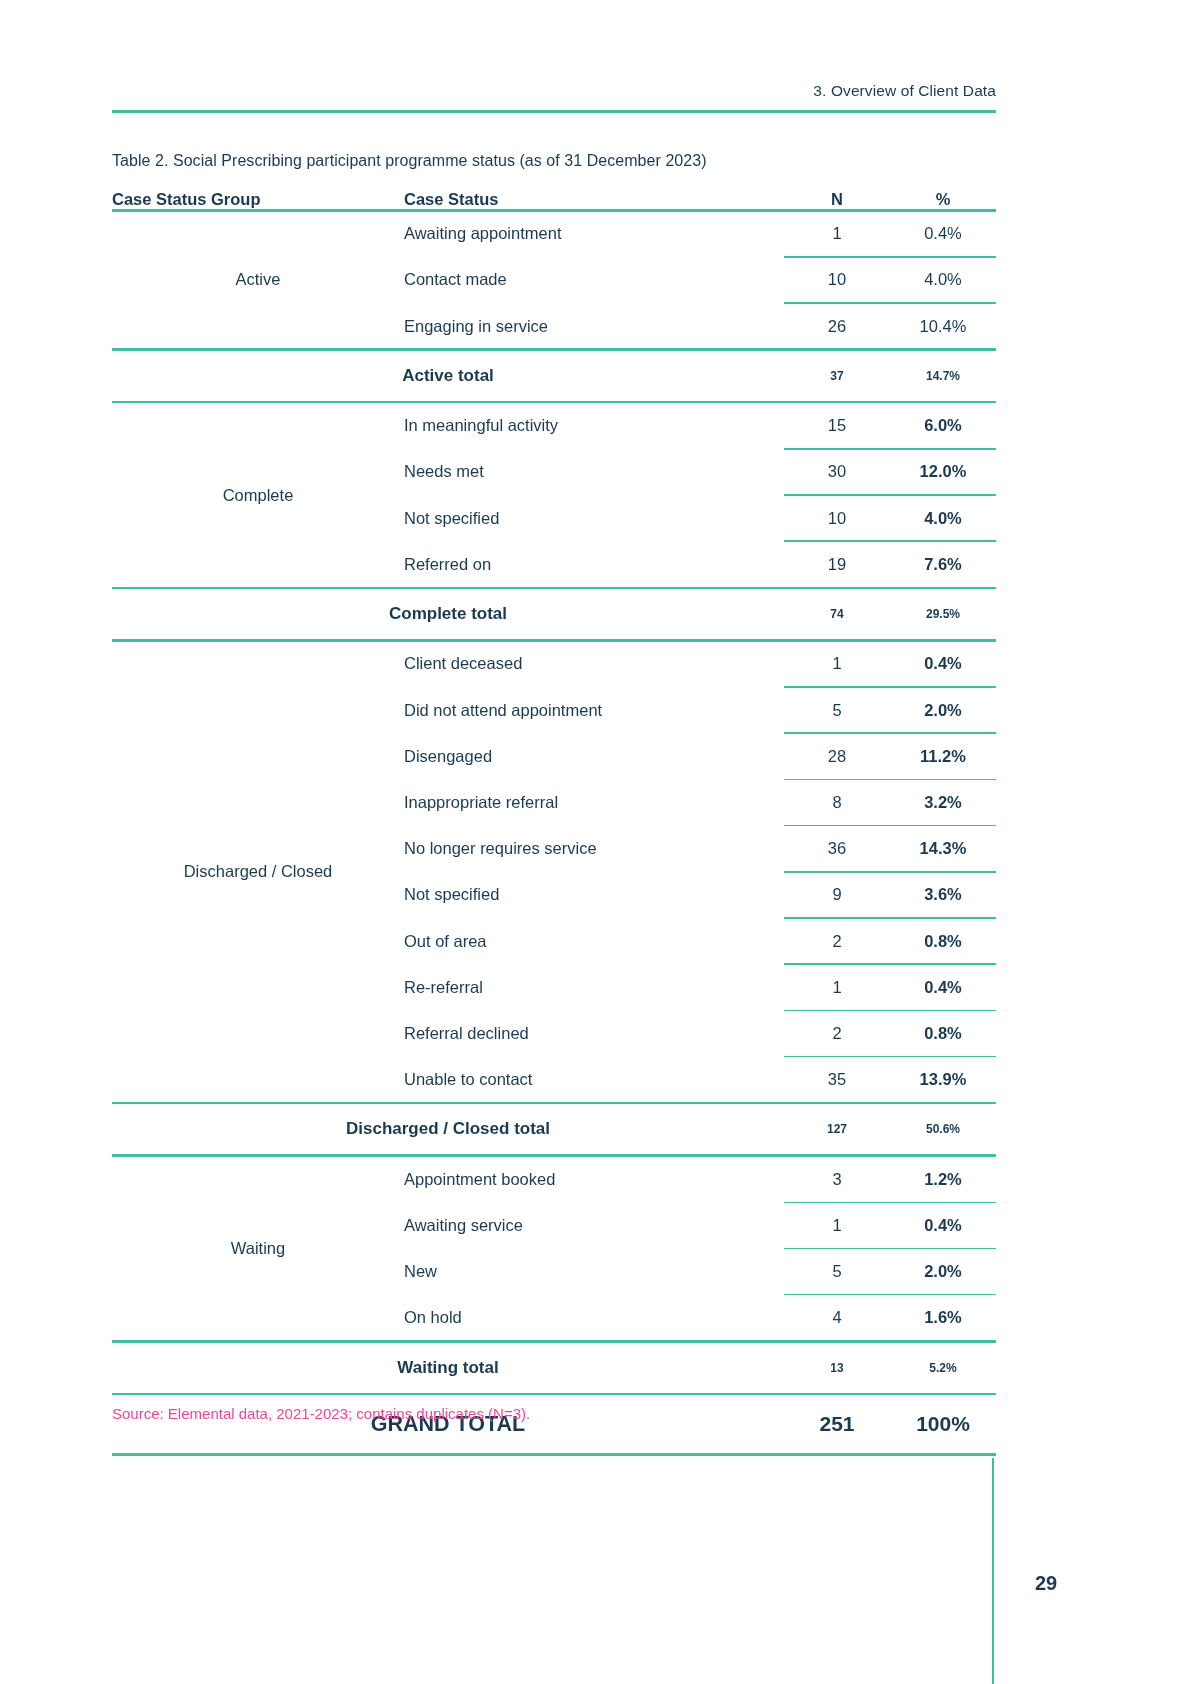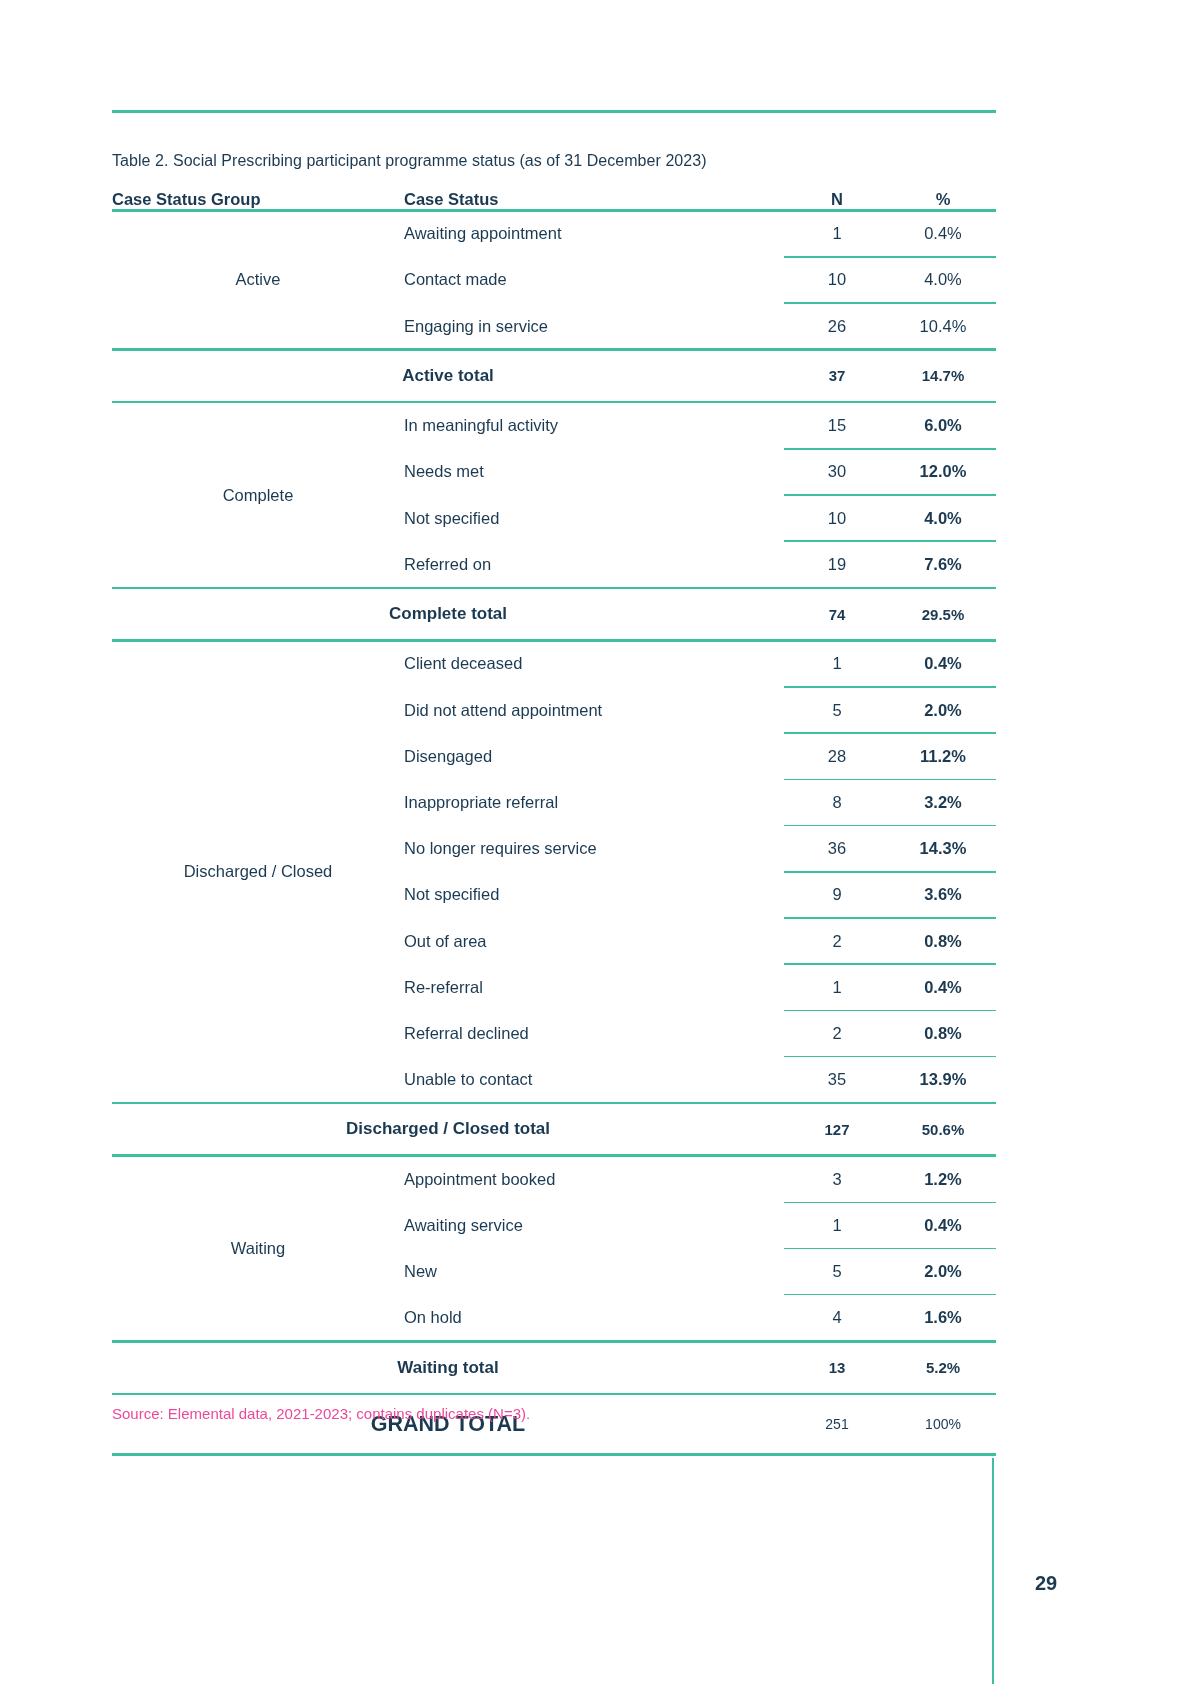--- a/index.html
+++ b/index.html
@@ -115,36 +115,36 @@
   tr.sep td.line { background: #3fbfa0; height: 1.6px; }
 
   
   tr.total td {
     height: 50px;
     font-weight: bold;
     font-size: 17px;
   }
   tr.total td.group-cell { font-size: 17px; }
   tr.total td.n-cell,
-  tr.total td.pct-cell { font-weight: bold; font-size: 15px; }
+  tr.total td.pct-cell { font-weight: bold; font-size: 12px; }
 
   tr.rule-heavy td {
     height: 2.5px;
     padding: 0;
     background: #3fbfa0;
   }
 
   
   tr.grand td {
     height: 58px;
     font-weight: bold;
     font-size: 21.5px;
   }
   tr.grand td.n-cell,
-  tr.grand td.pct-cell { font-size: 14px; font-weight: normal; }
+  tr.grand td.pct-cell { font-size: 21px; font-weight: bold; }
 
   
   .source-note {
     position: absolute;
     left: 112px;
     top: 1405px;
     width: 890px;
     font-size: 15px;
     color: #ec4899;
   }
@@ -167,20 +167,21 @@
     font-size: 20px;
     font-weight: bold;
     color: #1b3a52;
   }
 </style>
 </head>
 <body>
 
 <div class="page">
 
+  <div class="running-header">3. Overview of Client Data</div>
 
   <div class="header-rule"></div>
 
   <div class="table-caption">Table 2. Social Prescribing participant programme status (as of 31 December 2023)</div>
 
   <div class="table-wrap">
     <table class="data">
       <colgroup>
         <col class="c-group">
           <col class="c-status">

